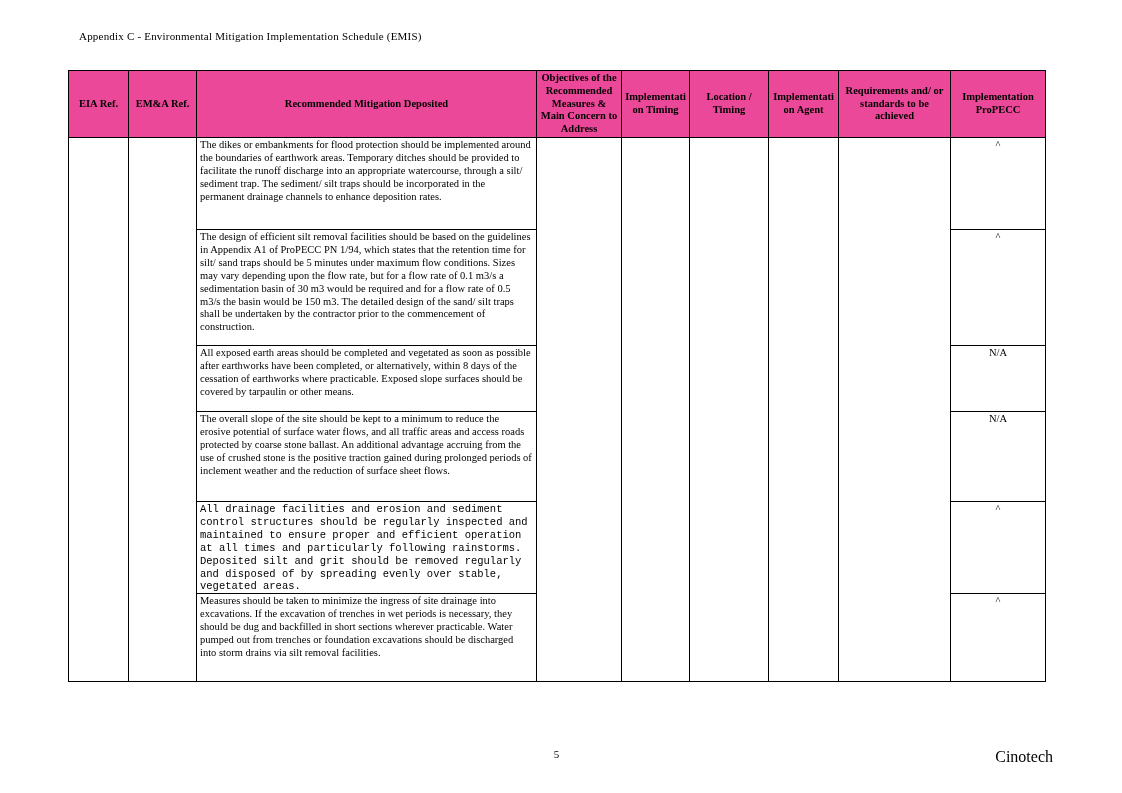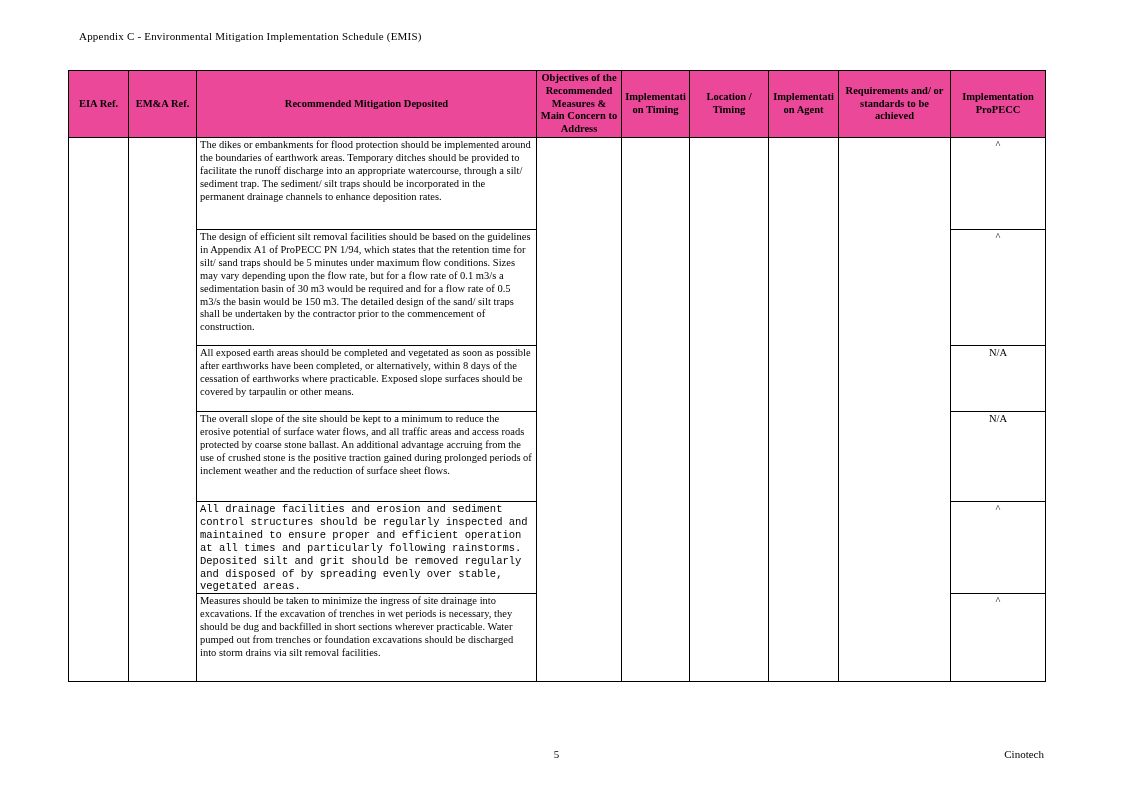--- a/index.html
+++ b/index.html
@@ -75,23 +75,23 @@
   .footer-pagenum {
     position: absolute;
     left: 68px;
     top: 748px;
     width: 977px;
     text-align: center;
     font-size: 11px;
   }
   .footer-company {
     position: absolute;
-    right: 78px;
+    right: 69px;
     top: 748px;
-    font-size: 11px;
+    font-size: 16px;
   }
 </style>
 </head>
 <body>
 
 <div class="doc-title">Appendix C - Environmental Mitigation Implementation Schedule (EMIS)</div>
 
 <div class="table-wrap">
   <table class="emis">
     <colgroup>

